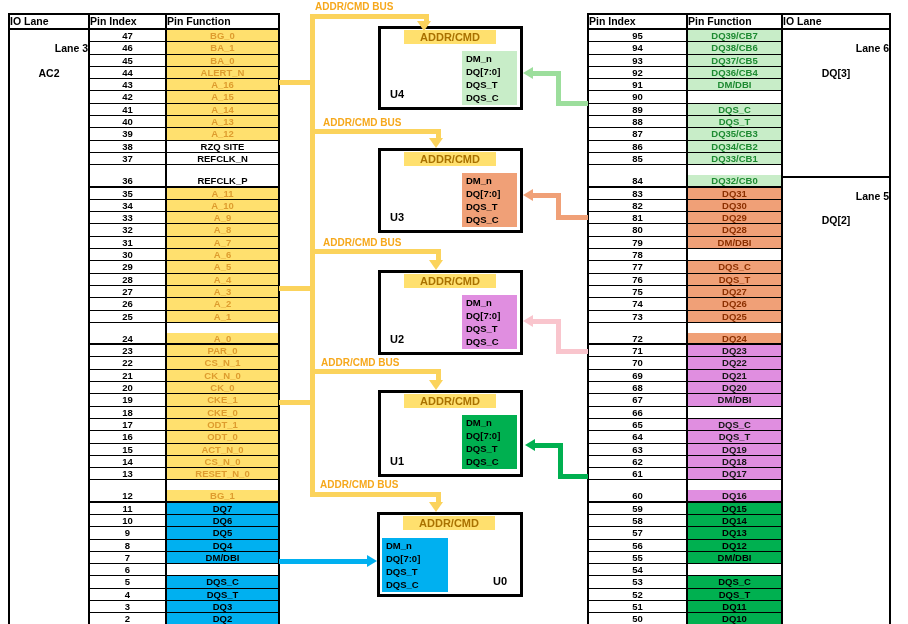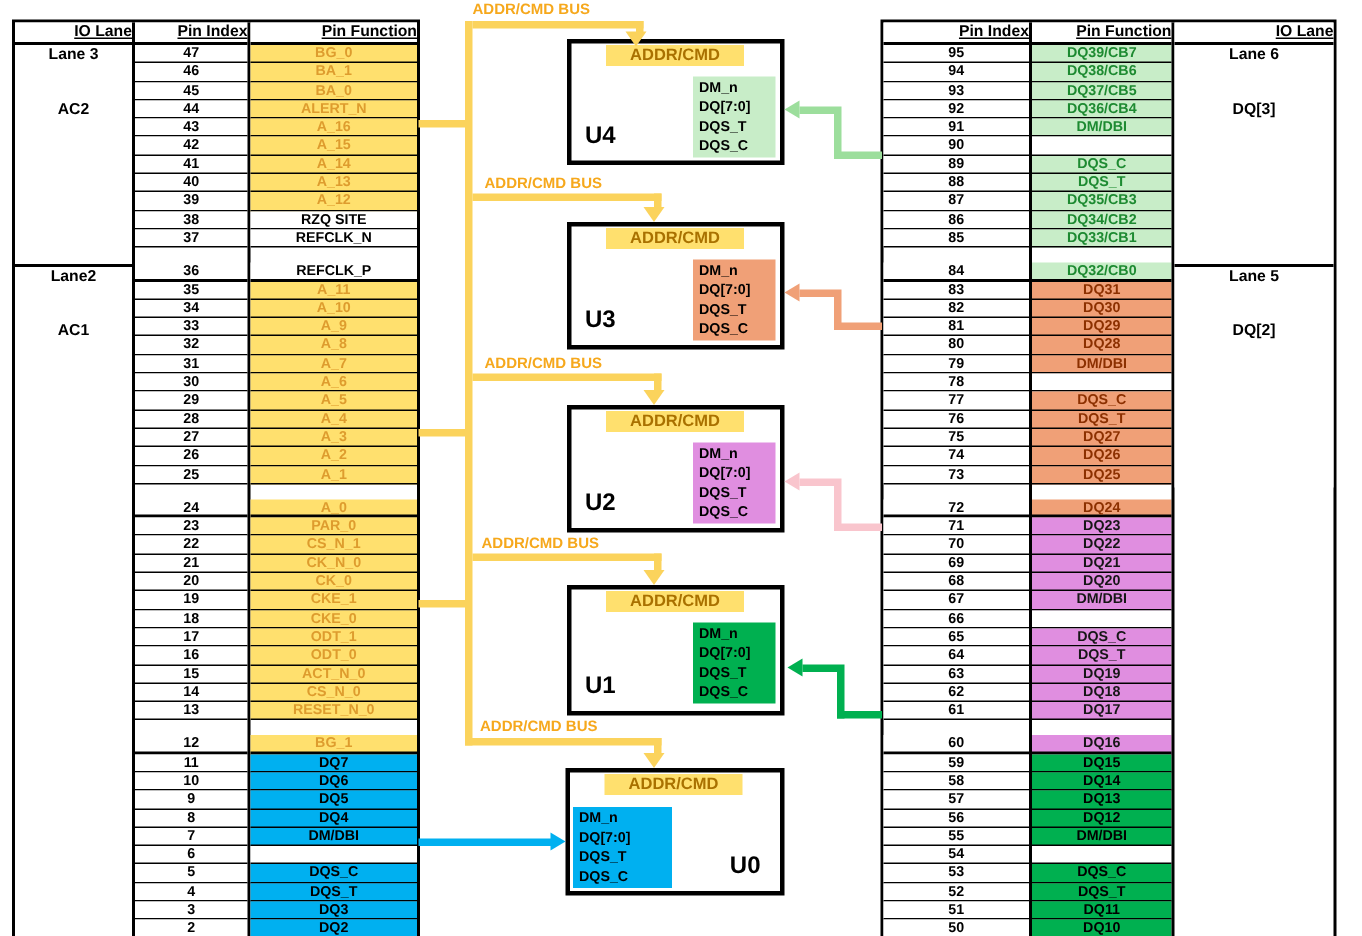--- a/index.html
+++ b/index.html
@@ -2,49 +2,49 @@
 <html style="--addr-fill: #ffe06e; --addr-text: #de9c2e; --bus-line: #fbd35c; --bus-text: #f6a81c; --dq0: #00b0f0; --ecc-fill: #c8edc8; --ecc-text: #1d8a31; --dq3-fill: #f0a077; --dq3-text: #8c3000; --dq2-fill: #e08ee0; --dq1-fill: #00b050; --lightgreen-arrow: #9cde9c; --salmon-arrow: #f0a077; --pink-arrow: #f9c5cd; --green-arrow: #00b050; --blue-arrow: #00b0f0;"><head>
 <meta charset="utf-8">
 <style>
   html,body{margin:0;padding:0;background:#fff;}
   #canvas{position:relative;width:908px;height:624px;background:#fff;overflow:hidden;
           font-family:"Liberation Sans",sans-serif;font-weight:bold;color:#000;}
   
   .tbl{position:absolute;display:flex;border:2px solid #000;background:#fff;box-sizing:border-box;}
   .col{flex:none;box-sizing:border-box;}
   .col + .col{border-left:2px solid #000;}
-  .hcell{box-sizing:border-box;height:15px;line-height:13px;text-align:right;font-size:10.5px;
-         border-bottom:2px solid #000;background:#fff;text-decoration:underline;}
+  .hcell{box-sizing:border-box;height:15px;line-height:13px;text-align:left;font-size:10.5px;
+         border-bottom:2px solid #000;background:#fff;}
   .cell{box-sizing:border-box;height:12.3px;line-height:11.5px;text-align:center;font-size:9.5px;
         border-bottom:1px solid #000;background:#fff;overflow:hidden;}
   .cell.sec-end{border-bottom:2px solid #000;margin-top:10px;}
   .lane-sec{position:relative;box-sizing:border-box;height:147.6px;border-bottom:2px solid #000;background:#fff;}
   .lane-sec:last-child{border-bottom:none;}
-  .lane-name{position:absolute;top:0;left:0;right:0;height:12.3px;line-height:12px;text-align:center;font-size:10.5px;}
+  .lane-name{position:absolute;top:12px;left:0;right:0;height:12.3px;line-height:12px;text-align:right;font-size:10.5px;}
   .lane-group{position:absolute;top:36.9px;left:0;right:0;height:12.3px;line-height:12px;text-align:center;font-size:10.5px;}
   .fn-addr{background:var(--addr-fill);color:var(--addr-text);}
   .fn-plain{background:#fff;color:#000;}
   .fn-blank{background:#fff;}
   .fn-dq0{background:var(--dq0);color:#000;text-align:center;}
   .fn-ecc{background:var(--ecc-fill);color:var(--ecc-text);}
   .fn-dq3{background:var(--dq3-fill);color:var(--dq3-text);}
   .fn-dq2{background:var(--dq2-fill);color:#161616;}
   .fn-dq1{background:var(--dq1-fill);color:#000;}
   
   .chip{position:absolute;box-sizing:border-box;border:3px solid #000;background:#fff;}
   .port{position:absolute;left:23px;top:1px;width:92px;height:14px;line-height:14px;text-align:center;
         font-size:11px;background:var(--addr-fill);color:#a97100;}
   .dqbox{position:absolute;box-sizing:border-box;padding:1px 0 1px 4px;}
   .dqbox.rside{right:3px;top:22px;width:55px;}
   .dqbox.lside{left:2px;top:23px;width:66px;}
   .dqbox .sig{height:13px;line-height:13px;font-size:9.5px;text-align:left;color:#000;}
   .bg-ecc{background:var(--ecc-fill);} .bg-dq3{background:var(--dq3-fill);}
   .bg-dq2{background:var(--dq2-fill);} .bg-dq1{background:var(--dq1-fill);}
   .bg-dq0{background:var(--dq0);}
-  .uname{position:absolute;bottom:7px;left:9px;font-size:16px;}
+  .uname{position:absolute;bottom:7px;left:9px;font-size:11px;}
   .uname.rpos{left:auto;right:13px;}
   
   .ag-bus{--ac:var(--bus-line);} .ag-u4{--ac:var(--lightgreen-arrow);}
   .ag-u3{--ac:var(--salmon-arrow);} .ag-u2{--ac:var(--pink-arrow);}
   .ag-u1{--ac:var(--green-arrow);} .ag-u0{--ac:var(--blue-arrow);}
   .seg{position:absolute;background:var(--ac);}
   .head-d{position:absolute;width:0;height:0;border-left:7px solid transparent;
           border-right:7px solid transparent;border-top:10px solid var(--ac);}
   .head-l{position:absolute;width:0;height:0;border-top:6px solid transparent;
           border-bottom:6px solid transparent;border-right:10px solid var(--ac);}
@@ -56,24 +56,20 @@
 <body>
 
 <div id="canvas">
 
   <div class="tbl" id="left-table" style="left:8px;top:13px;">
       <div class="col lane-col" style="width: 78px;">
         <div class="hcell">IO Lane</div>
         <div class="lane-sec">
           <div class="lane-name">Lane 3</div>
           <div class="lane-group">AC2</div>
-        </div>
-        <div class="lane-sec">
-          <div class="lane-name">Lane2</div>
-          <div class="lane-group">AC1</div>
         </div>
       </div>
       <div class="col pin-col" style="width: 77px;">
         <div class="hcell">Pin Index</div>
         <div class="cell">47</div>
         <div class="cell">46</div>
         <div class="cell">45</div>
         <div class="cell">44</div>
         <div class="cell">43</div>
         <div class="cell">42</div>

